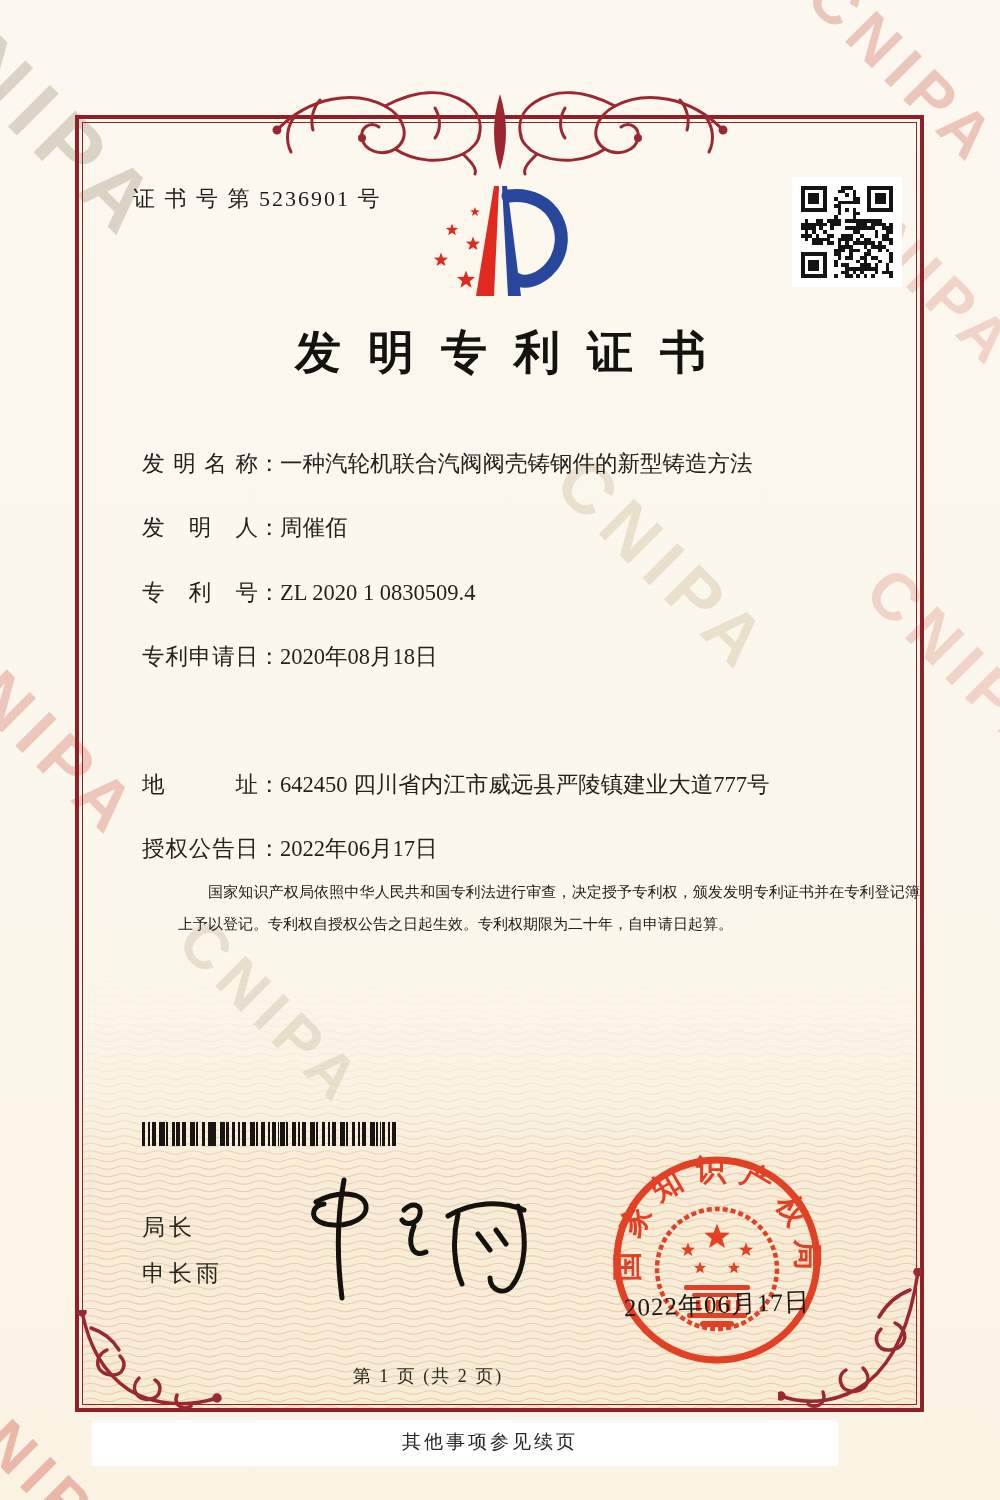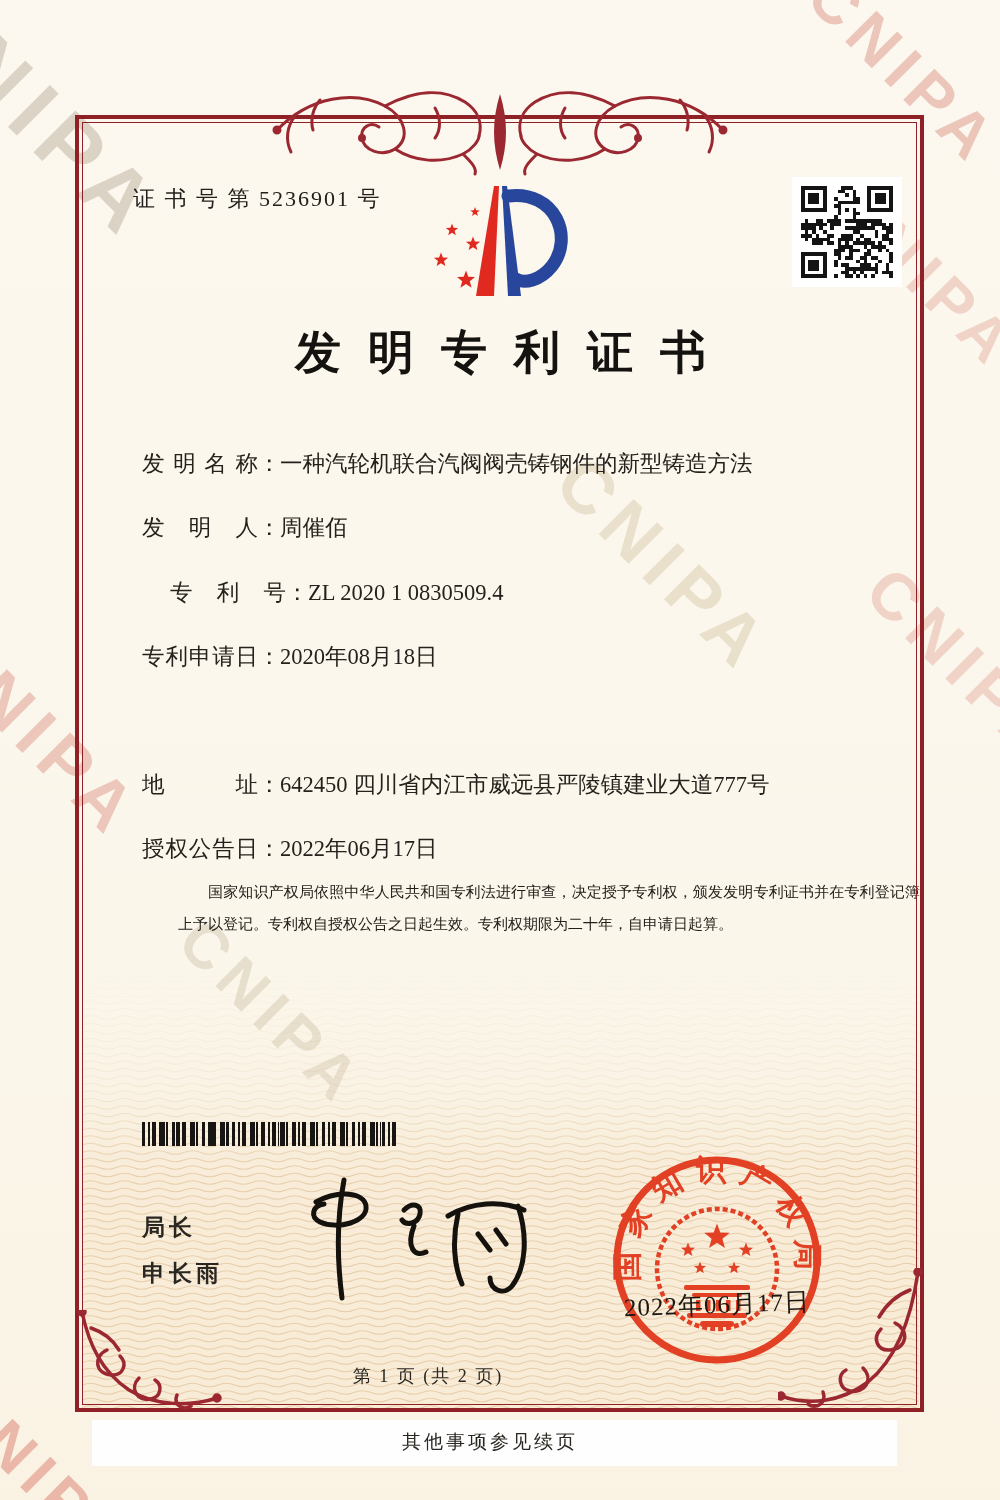--- a/index.html
+++ b/index.html
@@ -41,28 +41,28 @@
   .body-text{position:absolute;left:130px;top:876px;width:742px;z-index:2;
     font-size:15px;line-height:32px;text-align:justify;color:#23201b;margin-left:48px;}
   .body-text p{margin:0;text-indent:2em;}
   
   .barcode{position:absolute;left:142px;top:1122px;width:254px;height:24px;z-index:2;
     background:
       repeating-linear-gradient(90deg,#181512 0 2px,transparent 2px 6px),
       repeating-linear-gradient(90deg,#181512 0 3px,transparent 3px 10px),
       repeating-linear-gradient(90deg,#181512 0 1.5px,transparent 1.5px 17px);}
   .director{position:absolute;left:142px;z-index:2;
-    font-family:"Liberation Sans","DejaVu Sans",sans-serif;font-size:23px;letter-spacing:4px;color:#2a2722;font-weight:bold;}
+    font-family:"Liberation Sans","DejaVu Sans",sans-serif;font-size:23px;letter-spacing:4px;color:#2a2722;}
   .sig{position:absolute;left:286px;top:1172px;z-index:2;}
   .seal{position:absolute;left:610px;top:1153px;width:214px;height:214px;z-index:4;opacity:.94;}
   .seal-date{position:absolute;left:606px;top:1288px;width:222px;text-align:center;z-index:5;
     font-size:25px;letter-spacing:1px;color:#1d1711;transform:rotate(-2deg);}
   .page-no{position:absolute;left:0;top:1364px;width:856px;text-align:center;font-size:18px;
     letter-spacing:2px;z-index:2;color:#2a2722;}
-  .bottom-band{position:absolute;left:92px;top:1420px;width:805px;height:46px;background:#fefefe;z-index:2;}
+  .bottom-band{position:absolute;left:92px;top:1420px;width:746px;height:46px;background:#fefefe;z-index:2;}
   .cont-note{position:absolute;left:310px;top:9px;font-size:19px;letter-spacing:3px;color:#2a2722;}
 </style>
 </head>
 <body>
 
 <div class="page">
 
   <span class="wm" style="left:-45px;top:-38px;font-size:86px;color:rgba(166,150,130,.38);">CNIPA</span>
   <span class="wm" style="left:845px;top:-42px;font-size:64px;color:rgba(214,128,112,.42);">CNIPA</span>
   <span class="wm" style="left:868px;top:168px;font-size:62px;color:rgba(214,128,112,.30);">CNIPA</span>
@@ -409,21 +409,21 @@
   </div>
 
   <div class="title">发明专利证书</div>
 
   <div class="row" style="top:512px;">
     <span class="flabel">发明人</span><span class="fcolon">：</span><span class="fvalue">周催佰</span>
   </div>
   <div class="row" style="top:448px;">
     <span class="flabel">发明名称</span><span class="fcolon">：</span><span class="fvalue">一种汽轮机联合汽阀阀壳铸钢件的新型铸造方法</span>
   </div>
-  <div class="row" style="top:577px;margin-left:28px;">
+  <div class="row" style="top:577px;">
     <span class="flabel">专利号</span><span class="fcolon">：</span><span class="fvalue">ZL 2020 1 0830509.4</span>
   </div>
   <div class="row" style="top:641px;">
     <span class="flabel">专利申请日</span><span class="fcolon">：</span><span class="fvalue">2020年08月18日</span>
   </div>
   <div class="row" style="top:769px;">
     <span class="flabel">地址</span><span class="fcolon">：</span><span class="fvalue">642450 四川省内江市威远县严陵镇建业大道777号</span>
   </div>
   <div class="row" style="top:833px;width:740px;">
     <span class="flabel">授权公告日</span><span class="fcolon">：</span><span class="fvalue">2022年06月17日</span>

